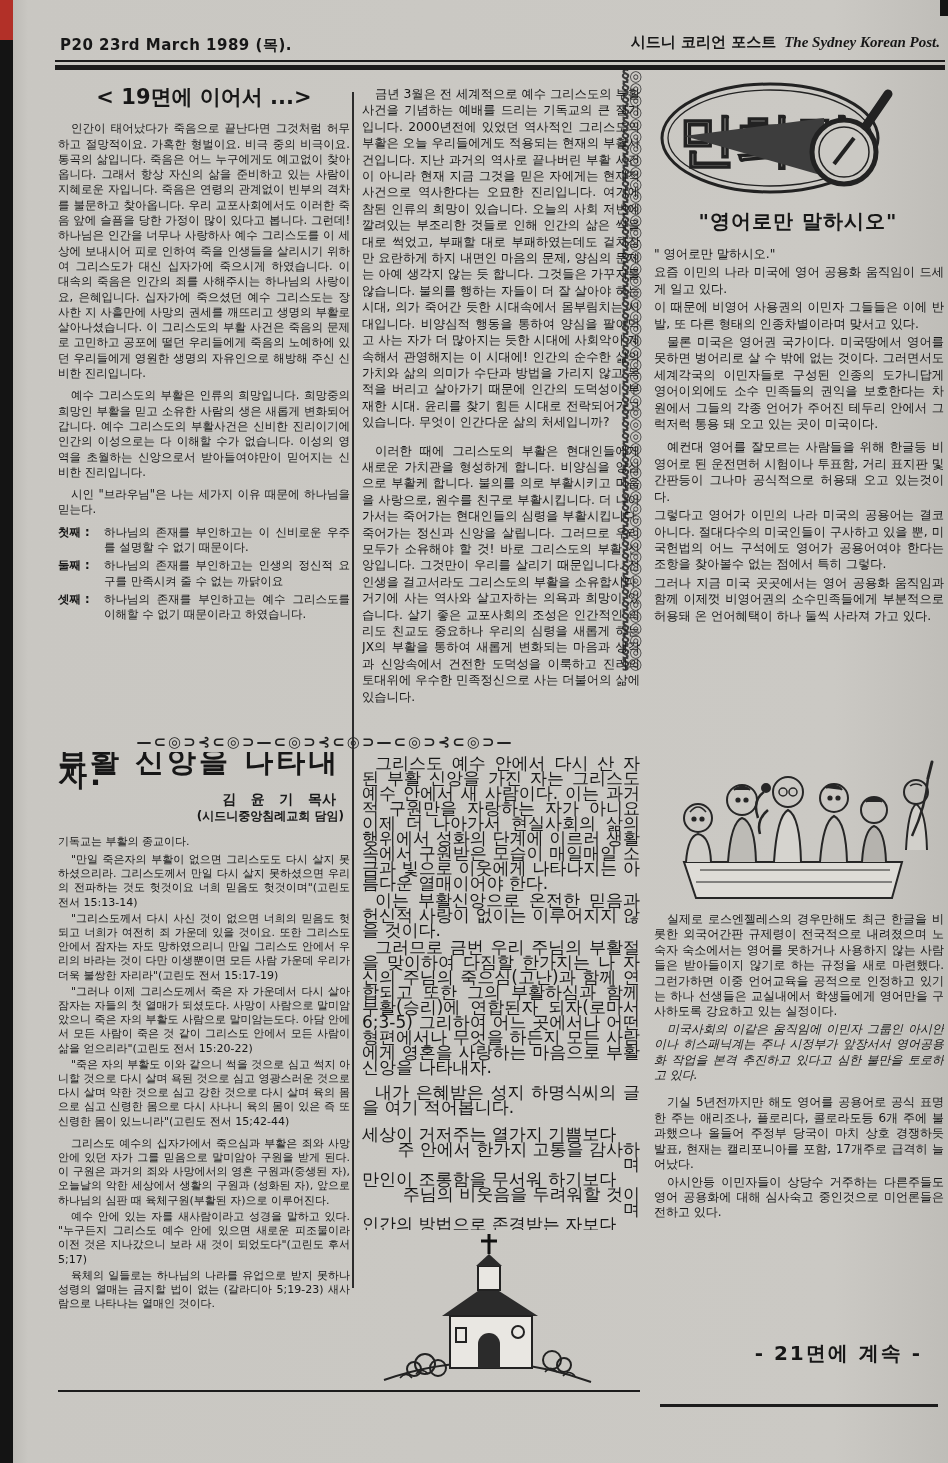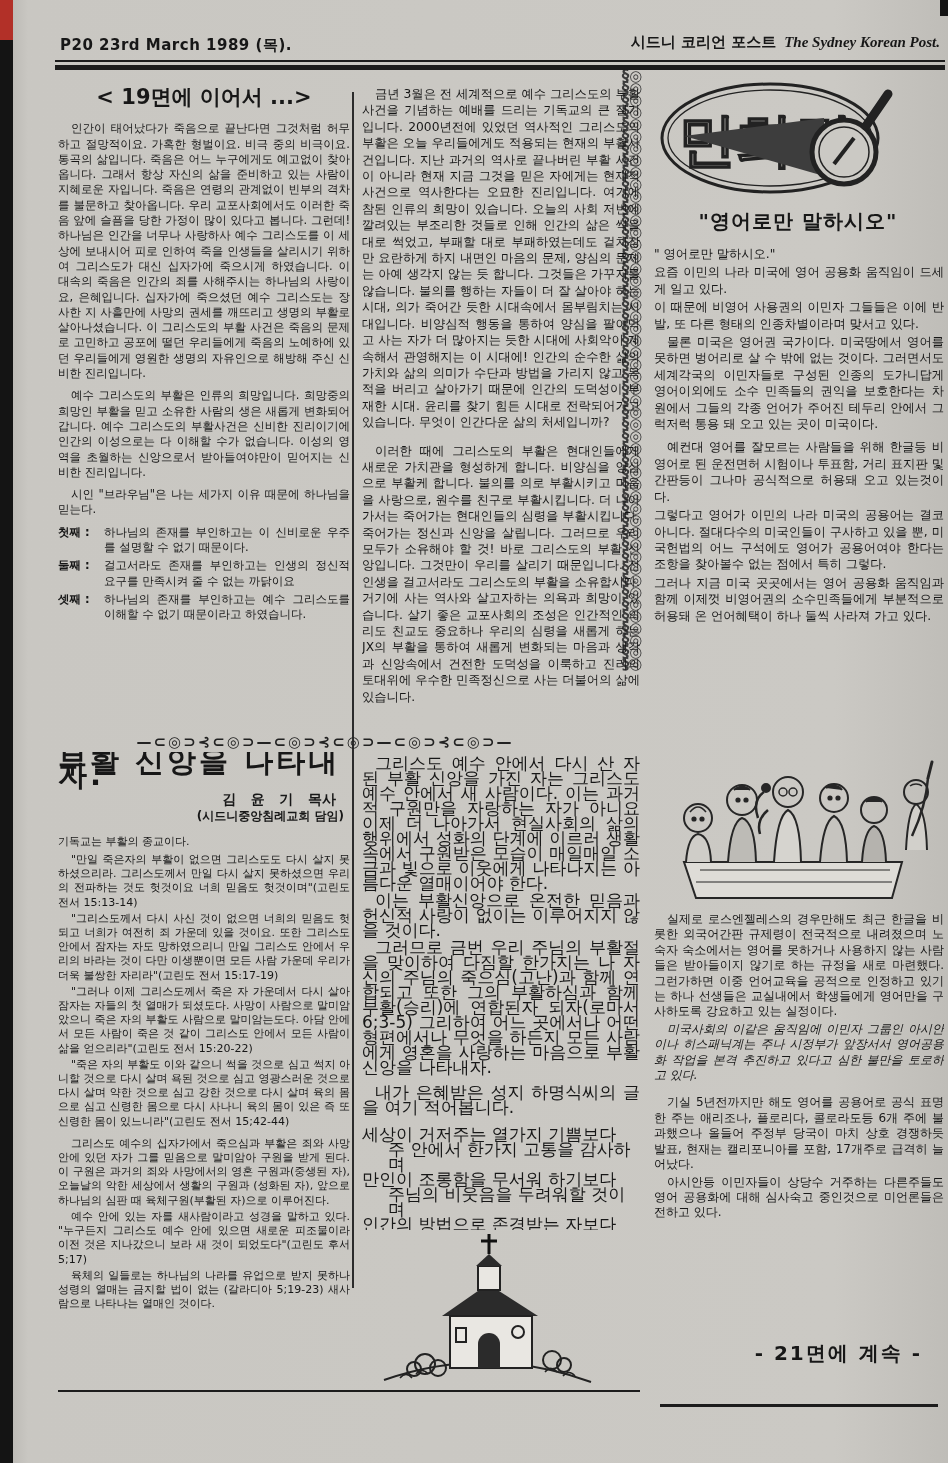--- a/index.html
+++ b/index.html
@@ -25,21 +25,21 @@
   .cont-title{text-align:center;font-size:21px;font-weight:bold;margin:6px 0 16px 0;text-indent:0;}
   .faith-title{font-size:29px;font-weight:bold;letter-spacing:3px;margin:2px 0 10px 0;text-indent:0;text-align:left;}
   .author{text-align:right;font-weight:bold;font-size:14px;white-space:pre;margin:0 14px 2px 0;}
   .affil{text-align:right;font-weight:bold;font-size:12px;margin:0 6px 12px 0;}
   .reason{position:relative;padding-left:46px;margin:0 0 3px 0;text-indent:0;}
   .reason .lb{position:absolute;left:0;top:0;font-weight:bold;}
   .divider{font-size:15px;font-weight:bold;text-align:center;letter-spacing:2px;color:#222;white-space:nowrap;overflow:hidden;}
   .ornborder{word-break:break-all;font-size:15px;line-height:12px;font-weight:bold;color:#3c3c3c;overflow:hidden;text-align:center;}
   .poem{text-align:left;}
   .poem .ln{text-indent:0;margin:0;}
-  .poem .ind{padding-left:26px;}
+  .poem .ind{padding-left:26px;text-align:right;}
   .headlineC{text-align:center;font-size:20px;font-weight:bold;letter-spacing:1px;}
   .contnote{text-align:right;font-size:20px;font-weight:bold;letter-spacing:2px;}
   svg{display:block;}
 </style>
 </head>
 <body>
 
 <div id="page">
 
   <div class="abs" style="left:0;top:0;width:13px;height:1463px;background:#141414;"></div>
@@ -60,21 +60,21 @@
     <div class="cont-title">&lt; 19면에 이어서 ...&gt;</div>
     <p class="p">인간이 태어났다가 죽음으로 끝난다면 그것처럼 허무하고 절망적이요. 가혹한 형벌이요. 비극 중의 비극이요. 통곡의 삶입니다. 죽음은 어느 누구에게도 예고없이 찾아옵니다. 그래서 항상 자신의 삶을 준비하고 있는 사람이 지혜로운 자입니다. 죽음은 연령의 관계없이 빈부의 격차를 불문하고 찾아옵니다. 우리 교포사회에서도 이러한 죽음 앞에 슬픔을 당한 가정이 많이 있다고 봅니다. 그런데! 하나님은 인간을 너무나 사랑하사 예수 그리스도를 이 세상에 보내시어 피로 인하여 죽을 인생들을 살리시기 위하여 그리스도가 대신 십자가에 죽으시게 하였습니다. 이 대속의 죽음은 인간의 죄를 사해주시는 하나님의 사랑이요, 은혜입니다. 십자가에 죽으셨던 예수 그리스도는 장사한 지 사흘만에 사망의 권세를 깨뜨리고 생명의 부활로 살아나셨습니다. 이 그리스도의 부활 사건은 죽음의 문제로 고민하고 공포에 떨던 우리들에게 죽음의 노예하에 있던 우리들에게 영원한 생명의 자유인으로 해방해 주신 신비한 진리입니다.</p>
     <p class="p">예수 그리스도의 부활은 인류의 희망입니다. 희망중의 희망인 부활을 믿고 소유한 사람의 생은 새롭게 변화되어 갑니다. 예수 그리스도의 부활사건은 신비한 진리이기에 인간의 이성으로는 다 이해할 수가 없습니다. 이성의 영역을 초월하는 신앙으로서 받아들여야만이 믿어지는 신비한 진리입니다.</p>
     <p class="p">시인 "브라우님"은 나는 세가지 이유 때문에 하나님을 믿는다.</p>
     <div class="reason">
       <span class="lb">첫째 :</span>
       <span>하나님의 존재를 부인하고는 이 신비로운 우주를 설명할 수 없기 때문이다.</span>
     </div>
     <div class="reason">
       <span class="lb">둘째 :</span>
-      <span>걸고서라도 존재를 부인하고는 인생의 정신적 요구를 만족시켜 줄 수 없는 까닭이요</span>
+      <span>하나님의 존재를 부인하고는 인생의 정신적 요구를 만족시켜 줄 수 없는 까닭이요</span>
     </div>
     <div class="reason">
       <span class="lb">셋째 :</span>
       <span>하나님의 존재를 부인하고는 예수 그리스도를 이해할 수 없기 때문이라고 하였습니다.</span>
     </div>
   </div>
 
   <div class="abs divider" style="left:110px;top:733px;width:430px;">—⊂◎⊃⊰⊂◎⊃—⊂◎⊃⊰⊂◎⊃—⊂◎⊃⊰⊂◎⊃—</div>
 
   <div class="tb colA2" style="left:58px;top:752px;width:292px;height:630px;">

